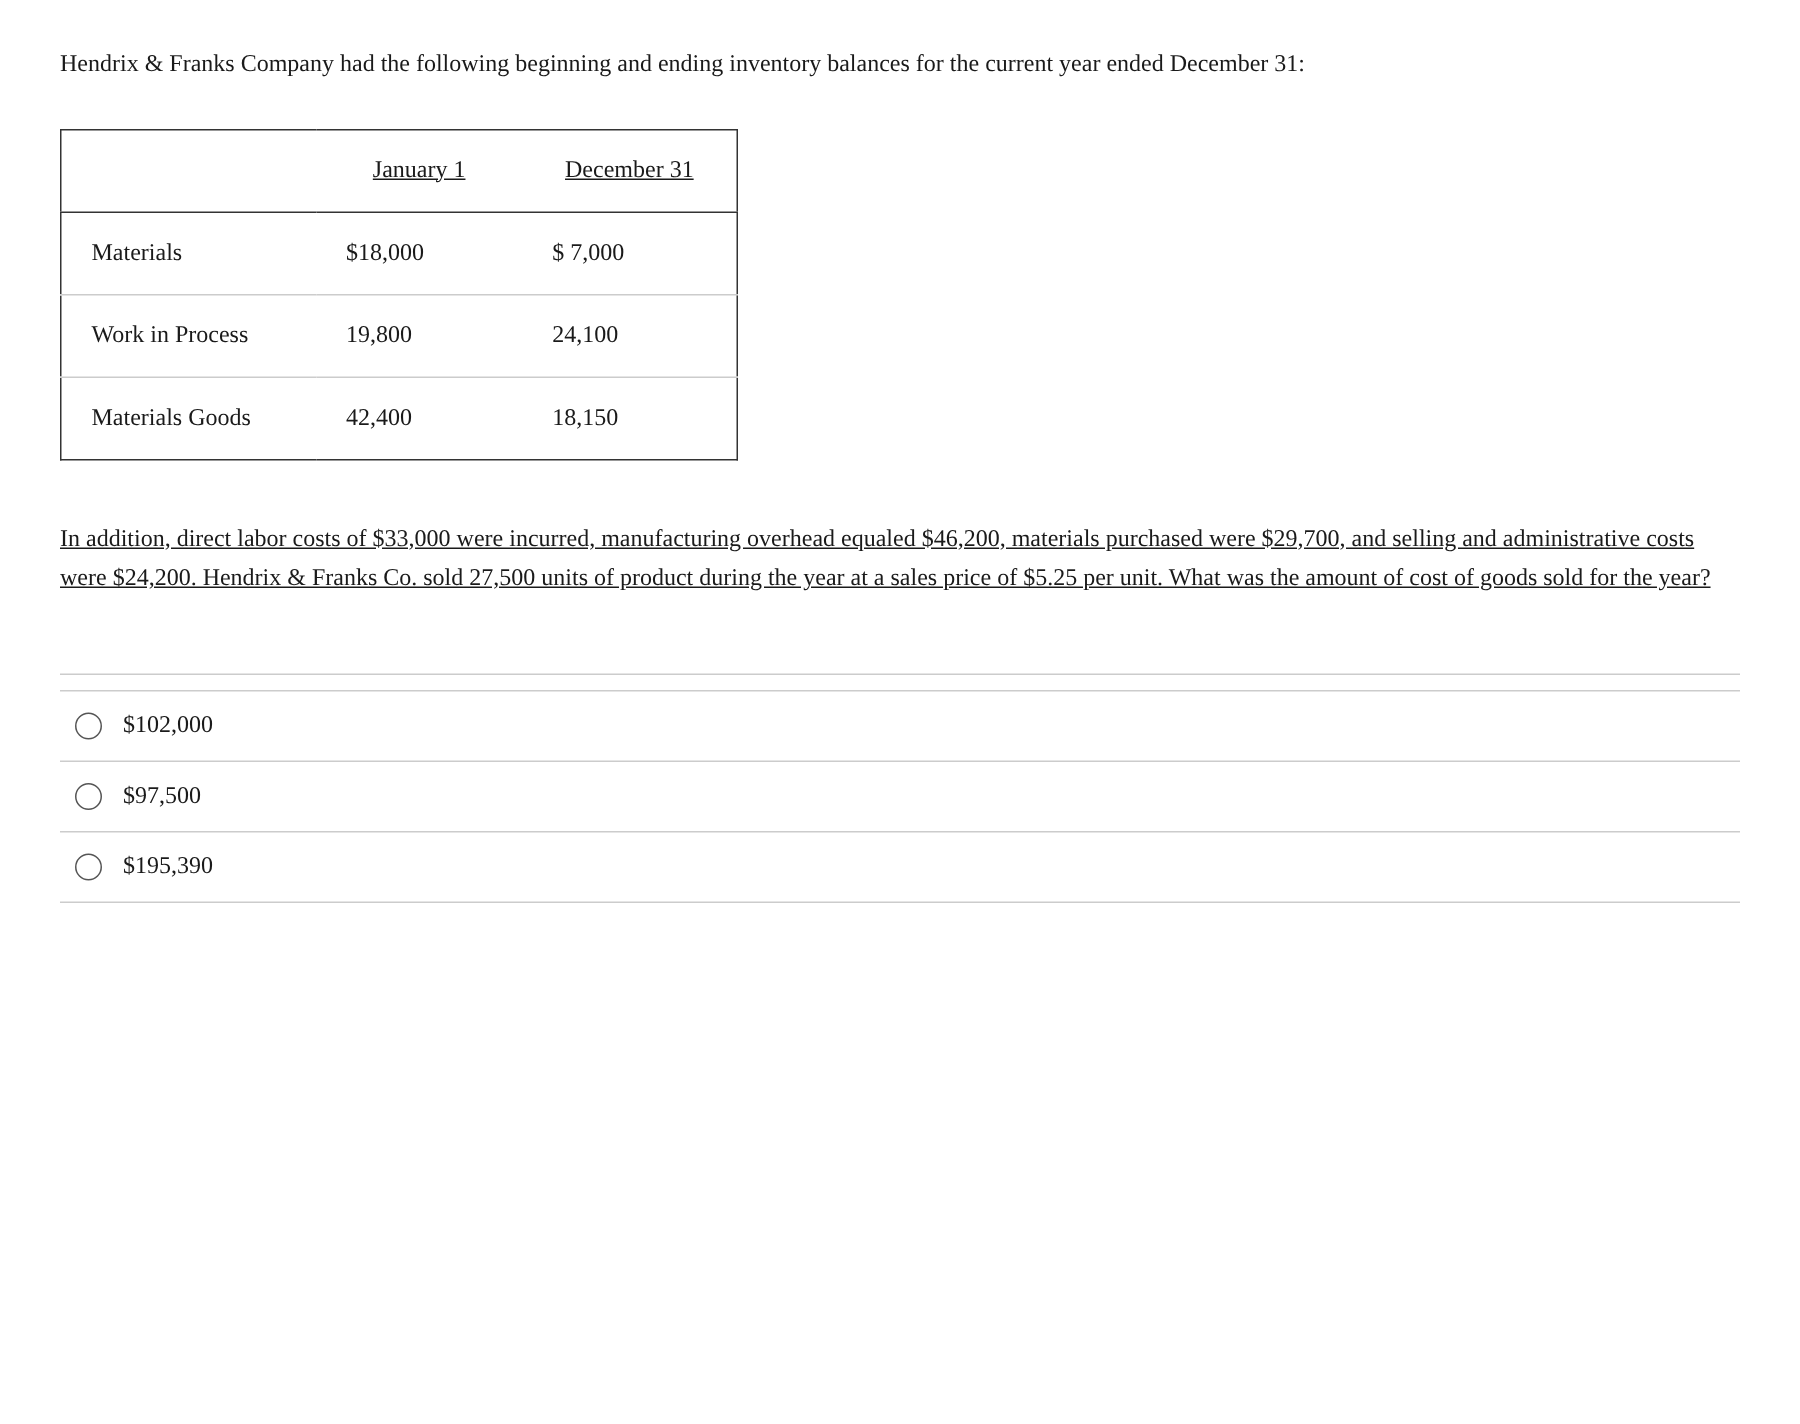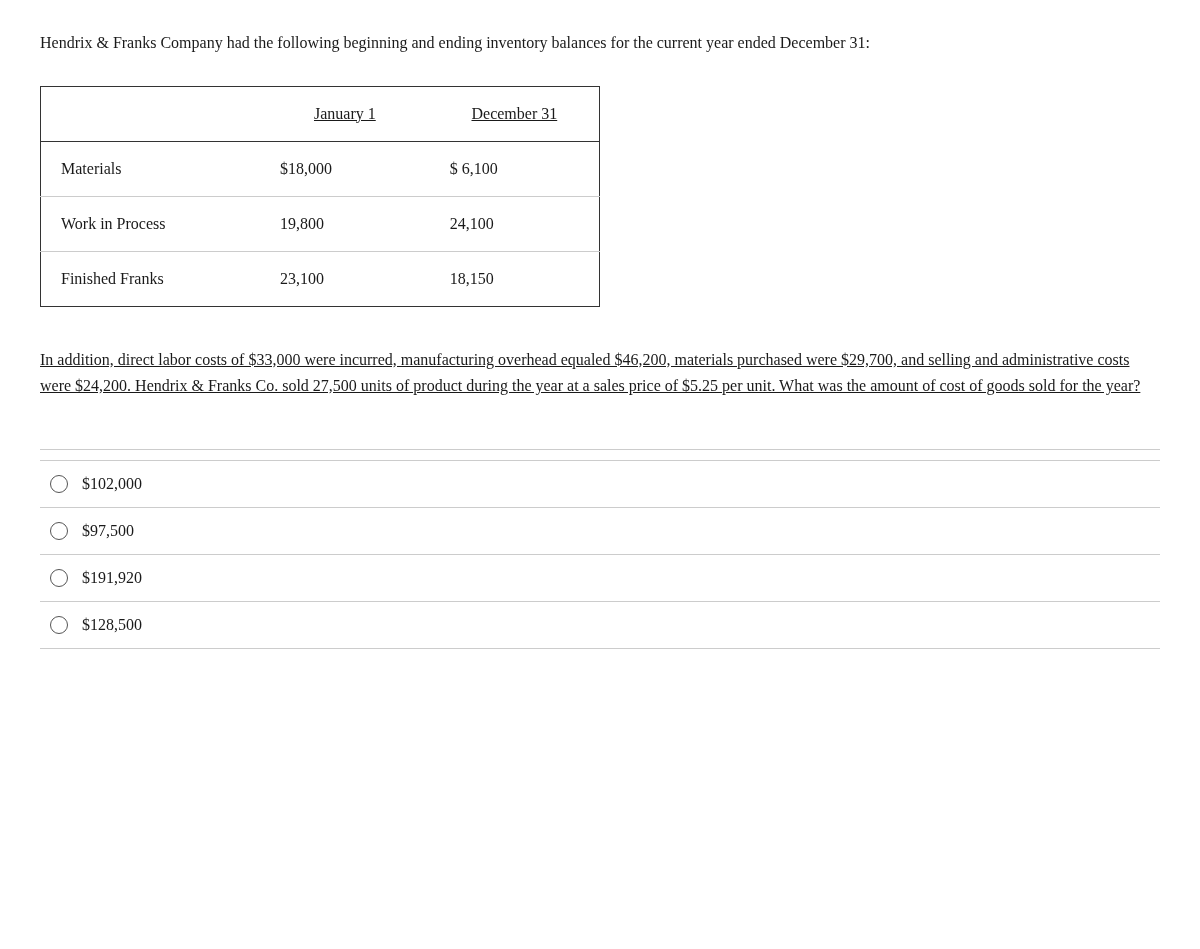--- a/index.html
+++ b/index.html
@@ -19,21 +19,21 @@
 
     .intro-text {
       font-size: 16px;
       line-height: 1.6;
       margin-bottom: 30px;
     }
 
     .inventory-table {
       border-collapse: collapse;
       border: 1.5px solid #333;
-      width: 560px;
+      width: 452px;
       margin-bottom: 40px;
     }
 
     .inventory-table th,
     .inventory-table td {
       padding: 18px 20px;
       text-align: left;
       vertical-align: middle;
     }
 
@@ -140,49 +140,45 @@
     <tr>
       <th class="col-label"></th>
       <th class="col-jan">January 1</th>
       <th class="col-dec">December 31</th>
     </tr>
   </thead>
   <tbody id="table-body">
   <tr>
         <td class="col-label">Materials</td>
         <td class="col-value">$18,000</td>
-        <td class="col-value">$ 6,100</td>
+        <td class="col-value">$ 7,000</td>
       </tr>
       <tr>
         <td class="col-label">Work in Process</td>
         <td class="col-value">19,800</td>
         <td class="col-value">24,100</td>
       </tr>
       <tr>
-        <td class="col-label">Finished Franks</td>
-        <td class="col-value">23,100</td>
+        <td class="col-label">Materials Goods</td>
+        <td class="col-value">42,400</td>
         <td class="col-value">18,150</td>
       </tr>
     </tbody>
 </table>
 
 <p class="additional-text">In addition, direct labor costs of $33,000 were incurred, manufacturing overhead equaled $46,200, materials purchased were $29,700, and selling and administrative costs were $24,200. Hendrix &amp; Franks Co. sold 27,500 units of product during the year at a sales price of $5.25 per unit. What was the amount of cost of goods sold for the year?</p>
 
 <hr class="divider">
 
 <div class="options-section" id="options-section">
 <div class="option-row">
       <span class="radio-circle"></span>
       <span class="option-label">$102,000</span>
     </div>
     <div class="option-row">
       <span class="radio-circle"></span>
       <span class="option-label">$97,500</span>
     </div>
     <div class="option-row">
       <span class="radio-circle"></span>
-      <span class="option-label">$191,920</span>
-    </div>
-    <div class="option-row">
-      <span class="radio-circle"></span>
-      <span class="option-label">$128,500</span>
+      <span class="option-label">$195,390</span>
     </div>
   </div>
 
 </body></html>

